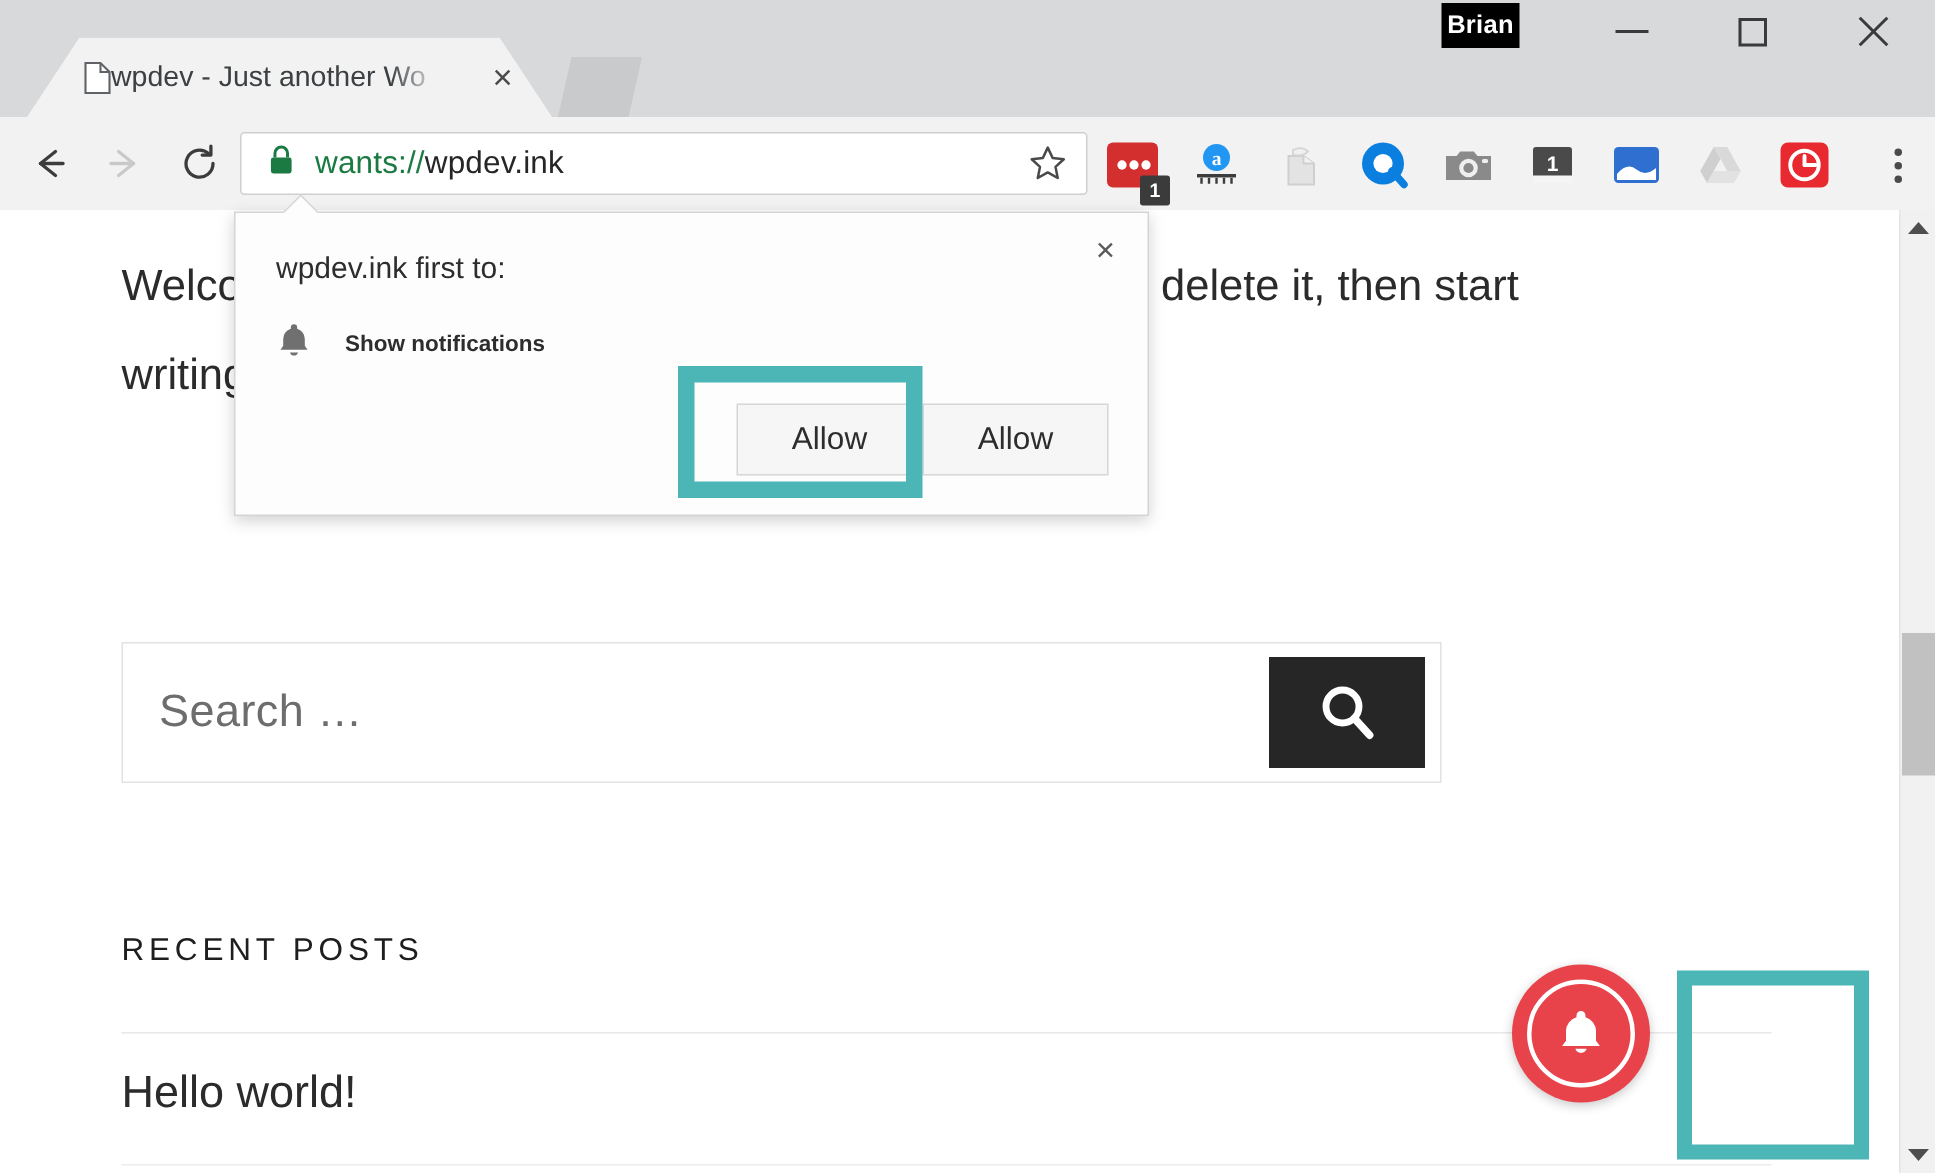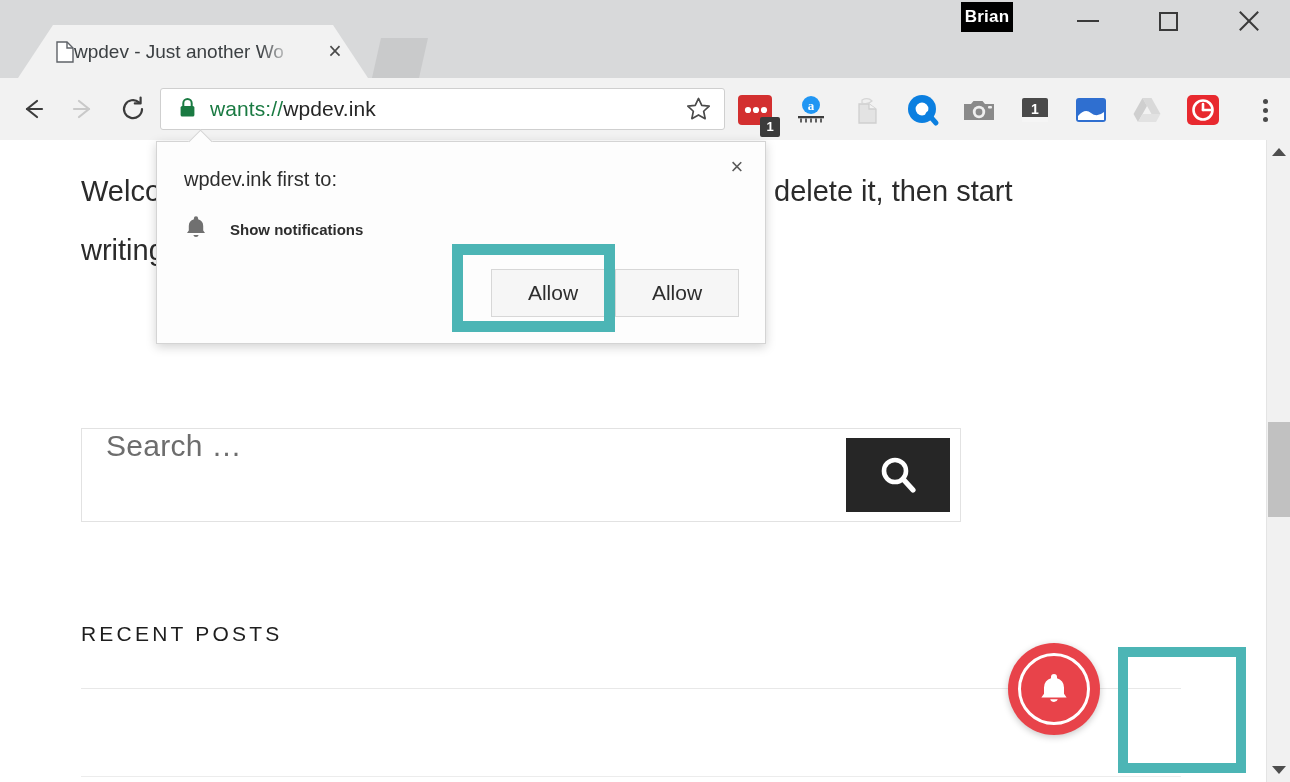--- a/index.html
+++ b/index.html
@@ -154,21 +154,21 @@
   .post-excerpt {
     position: absolute; left: 81px; top: 22px;
     width: 1100px;
     font-size: 29px; line-height: 59px;
     color: #2b2b2b; font-weight: 300;
   }
   .searchbox {
     position: absolute; left: 81px; top: 288px;
     width: 880px; height: 94px;
     border: 1px solid #e2e2e2;
-    display: flex; 
+    display: flex; align-items: center;
     background: #fff;
   }
   .search-placeholder {
     margin-left: 24px; font-size: 30px;
     color: #6d6d6d; font-weight: 300;
     letter-spacing: .3px;
   }
   .search-submit {
     position: absolute; right: 10px; top: 50%;
     transform: translateY(-50%);
@@ -475,20 +475,21 @@
     <button class="search-submit">
       <svg width="46" height="46" viewBox="0 0 46 46">
         <circle cx="20" cy="19" r="11" fill="none" stroke="#ffffff" stroke-width="4.6"></circle>
         <path d="M28 27 L38 38" stroke="#ffffff" stroke-width="5.2" stroke-linecap="round"></path>
       </svg>
     </button>
   </div>
 
   <div class="recent-heading">RECENT POSTS</div>
   <div class="hr1"></div>
+  <a class="post-link">Hello world!</a>
   <div class="hr2"></div>
 
   <div class="bell-widget">
     <span class="bell-ring">
       <svg width="40" height="40" viewBox="0 0 40 40">
         <path d="M20 5 a3 3 0 0 1 3 3 v1.2 a9.5 9.5 0 0 1 7 9.2 v6.4 l2.6 3.6 h-25.2 L10 24.8 v-6.4
                  a9.5 9.5 0 0 1 7-9.2 V8 a3 3 0 0 1 3-3 z" fill="#ffffff"></path>
         <path d="M16.2 30.2 a4 4 0 0 0 7.6 0 z" fill="#ffffff"></path>
       </svg>
     </span>

